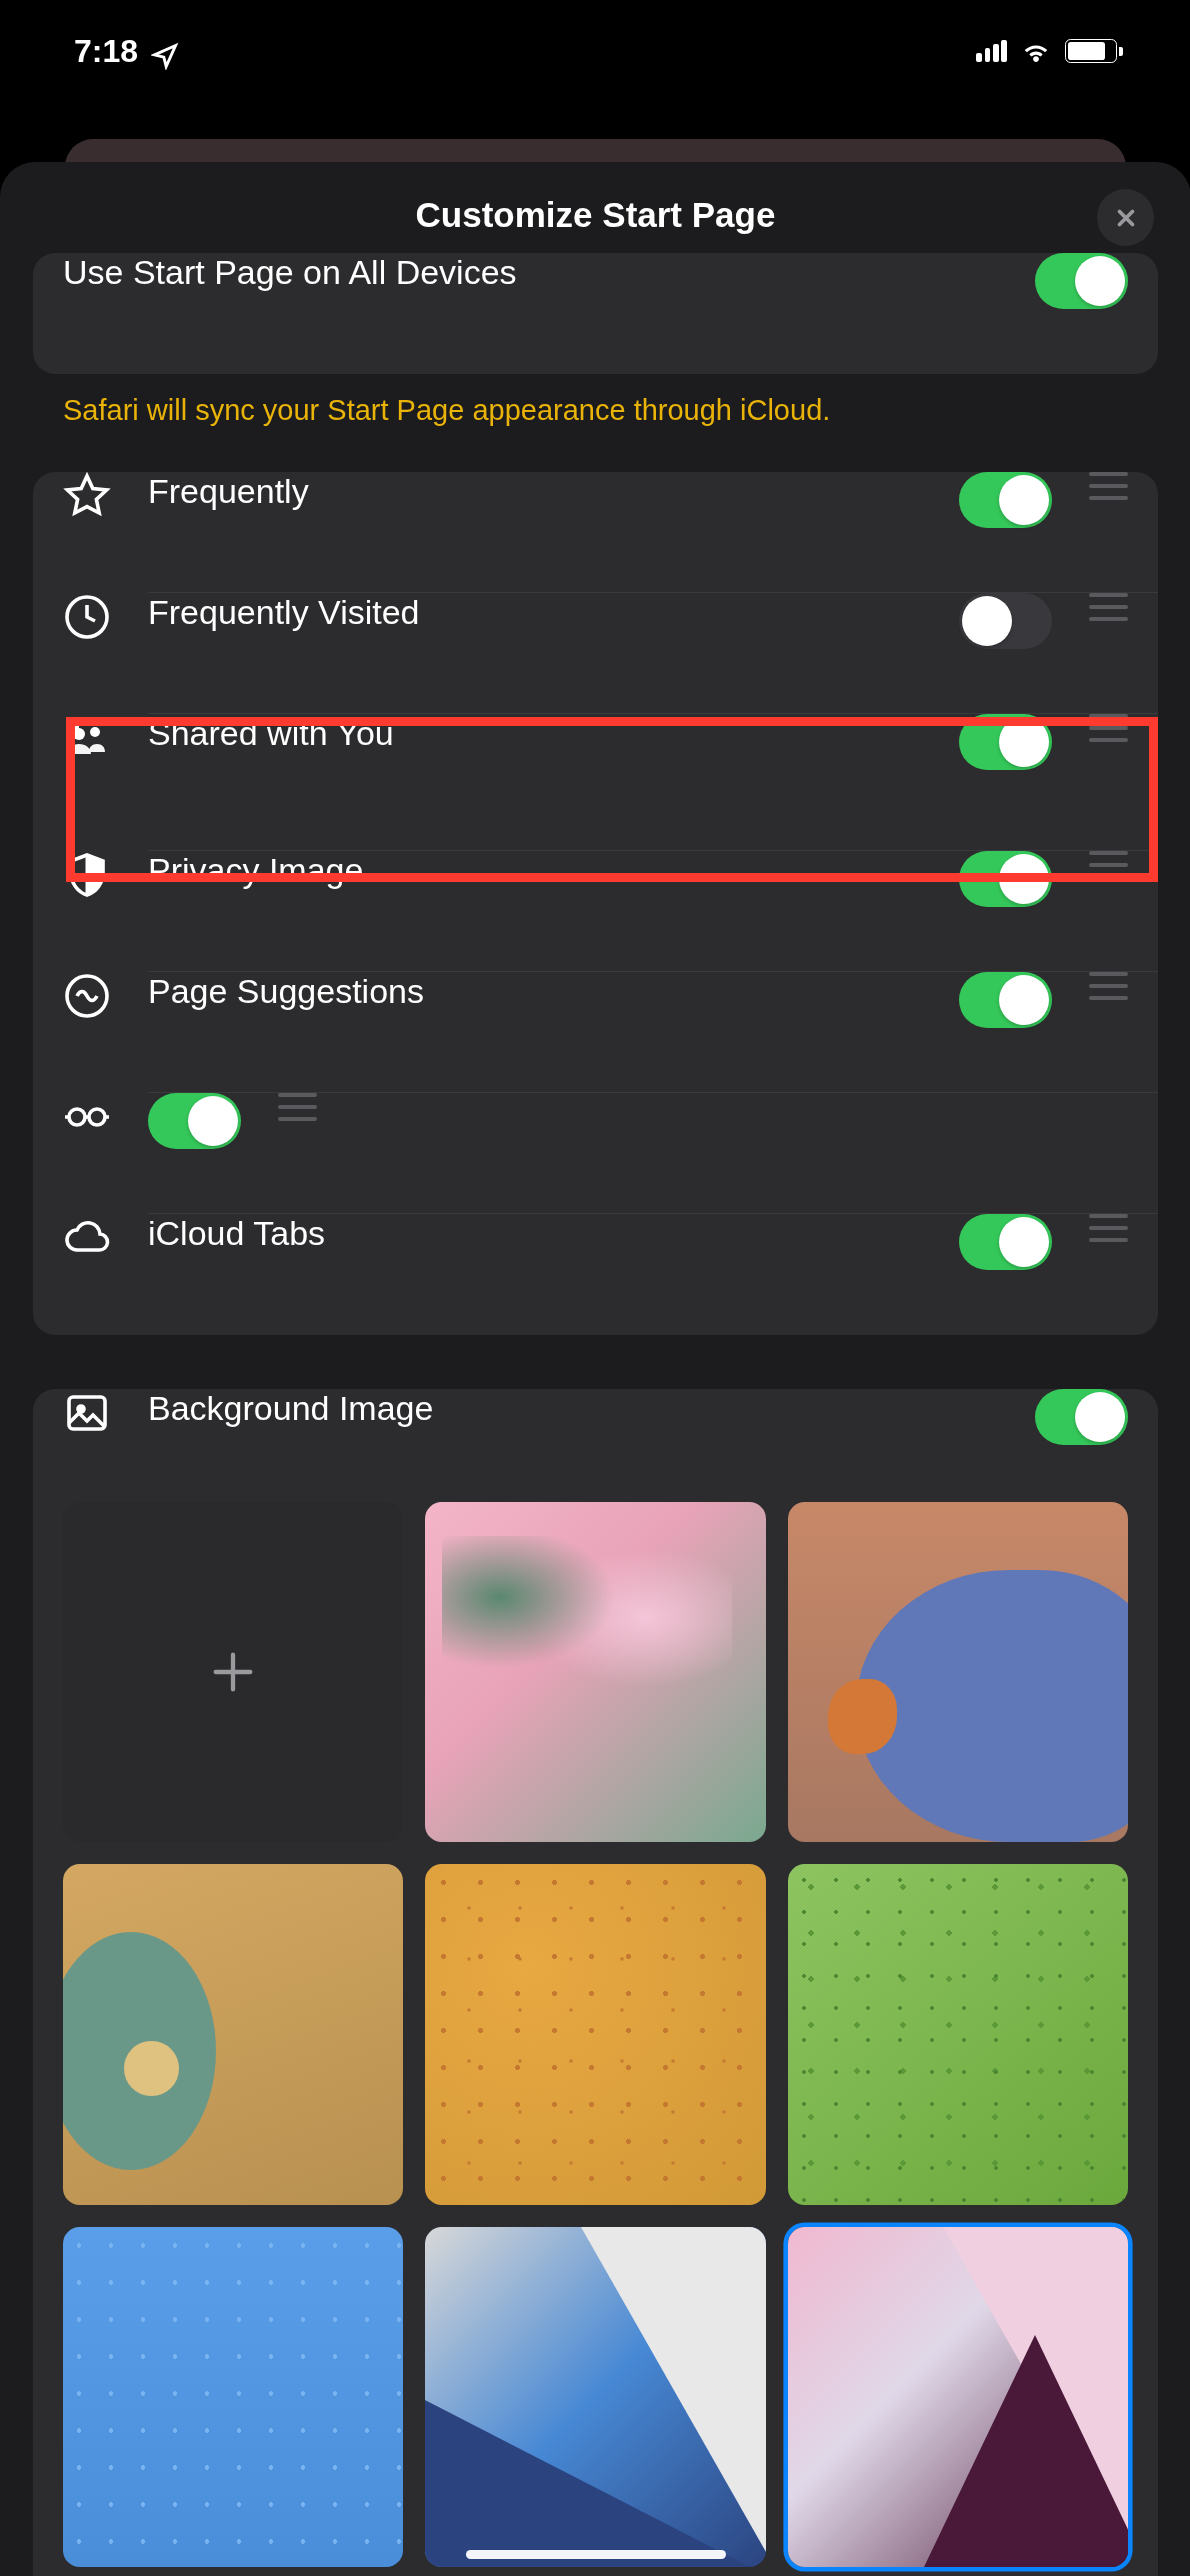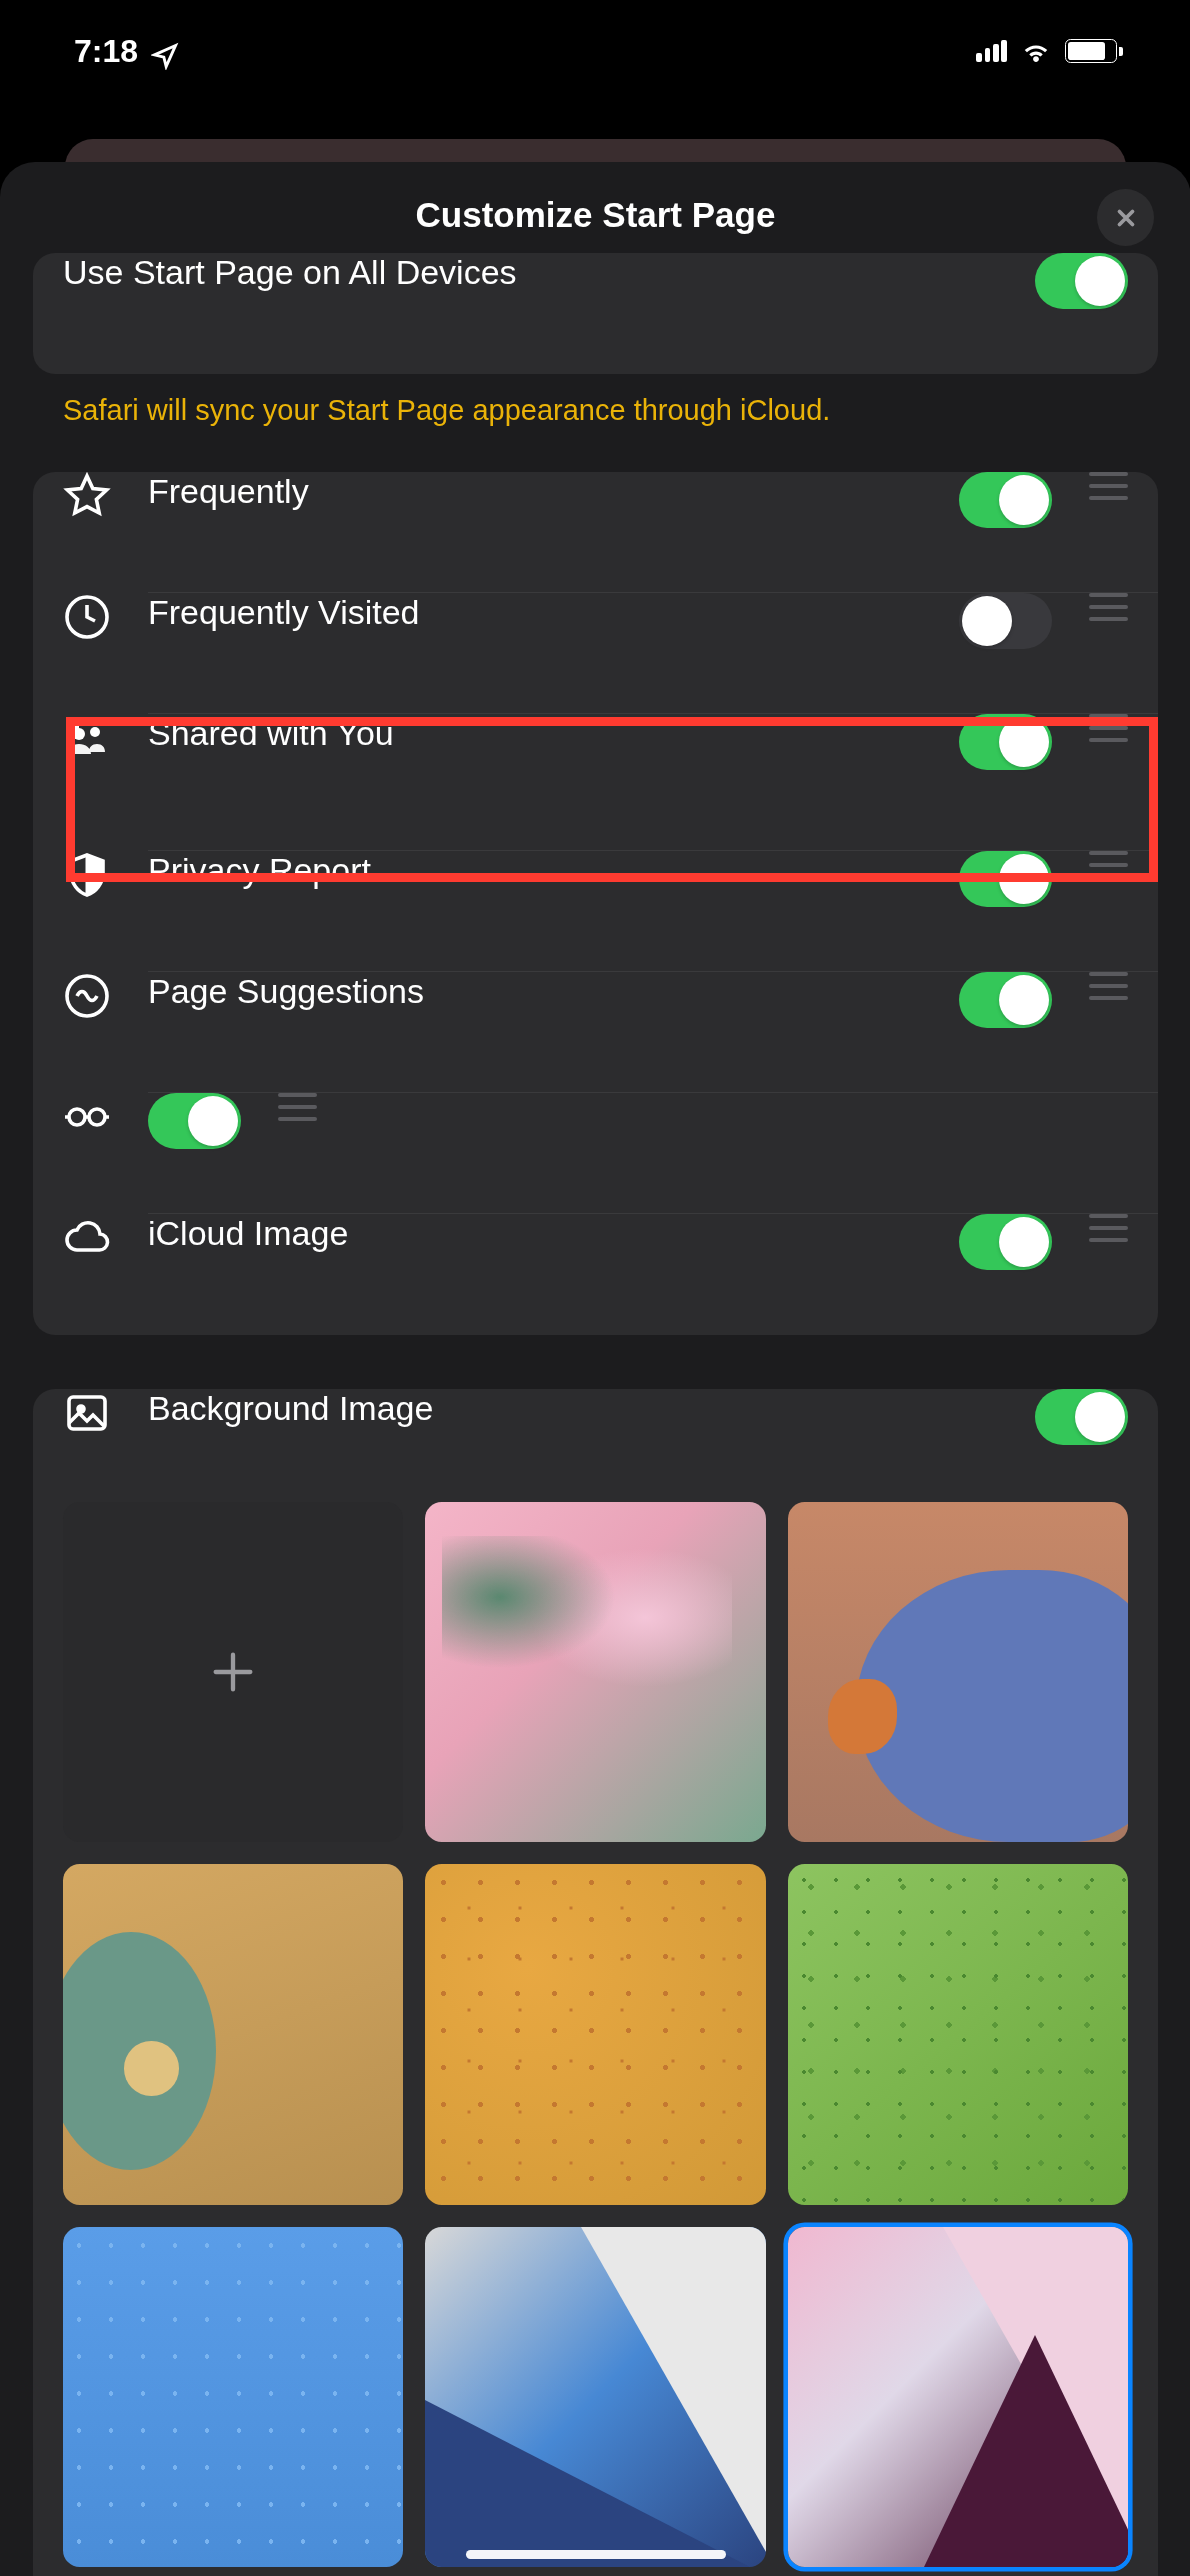--- a/index.html
+++ b/index.html
@@ -267,21 +267,21 @@
       </div>
 
       <div class="row">
         <div class="row-icon">
           <svg viewBox="0 0 24 24" fill="none" stroke="#fff" stroke-width="1.8">
               <path d="M12 2l8 3v6c0 5-3.4 9.6-8 11-4.6-1.4-8-6-8-11V5l8-3z"></path>
               <path d="M12 2v20" stroke-width="1.5"></path>
               <path d="M12 2l8 3v6c0 5-3.4 9.6-8 11V2z" fill="#fff" stroke="none"></path>
             </svg>
         </div>
-        <div class="row-label">Privacy Report</div>
+        <div class="row-label">Privacy Image</div>
         <div class="switch on">
             <div class="switch-knob"></div>
           </div>
         <div class="drag-handle">
             <span></span>
             <span></span>
             <span></span>
           </div>
         <div class="row-divider"></div>
       </div>
@@ -323,21 +323,21 @@
           </div>
         <div class="row-divider"></div>
       </div>
 
       <div class="row">
         <div class="row-icon">
           <svg viewBox="0 0 24 24" fill="none" stroke="#fff" stroke-width="1.8">
               <path d="M18 18H7a5 5 0 010-10 6 6 0 0111.5 2A4 4 0 0118 18z"></path>
             </svg>
         </div>
-        <div class="row-label">iCloud Image</div>
+        <div class="row-label">iCloud Tabs</div>
         <div class="switch on">
             <div class="switch-knob"></div>
           </div>
         <div class="drag-handle">
             <span></span>
             <span></span>
             <span></span>
           </div>
       </div>
 

